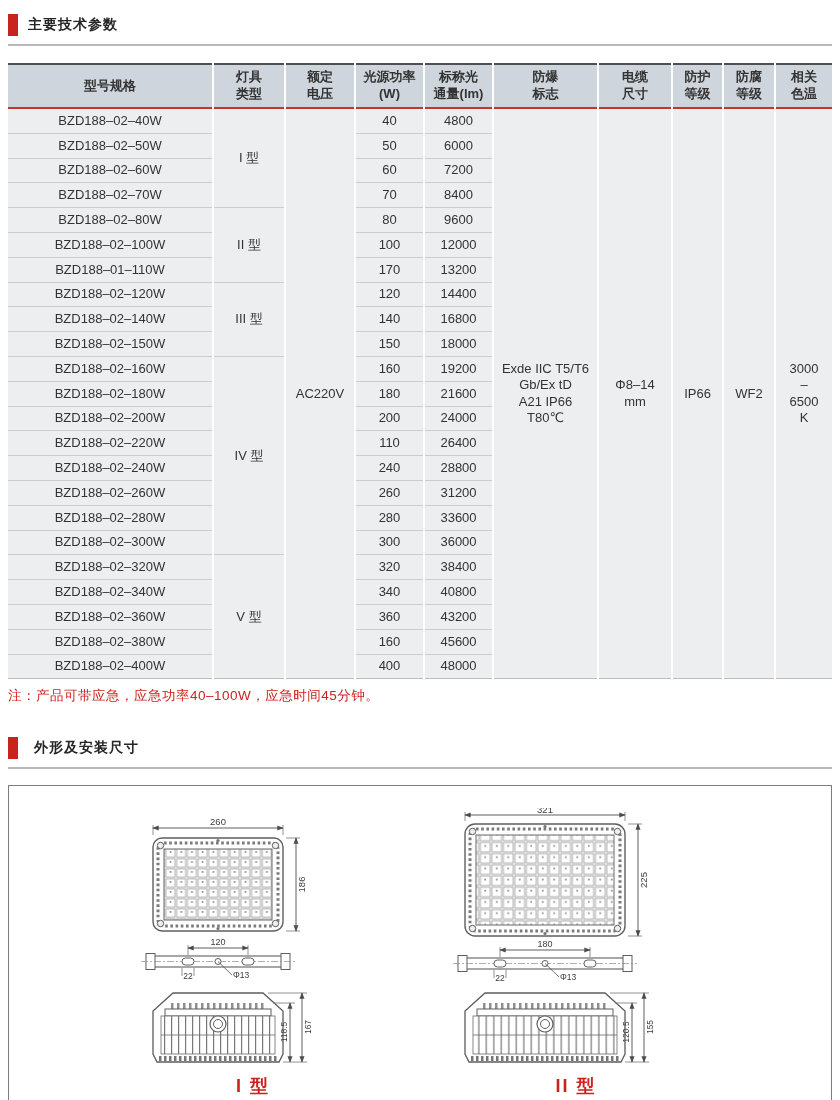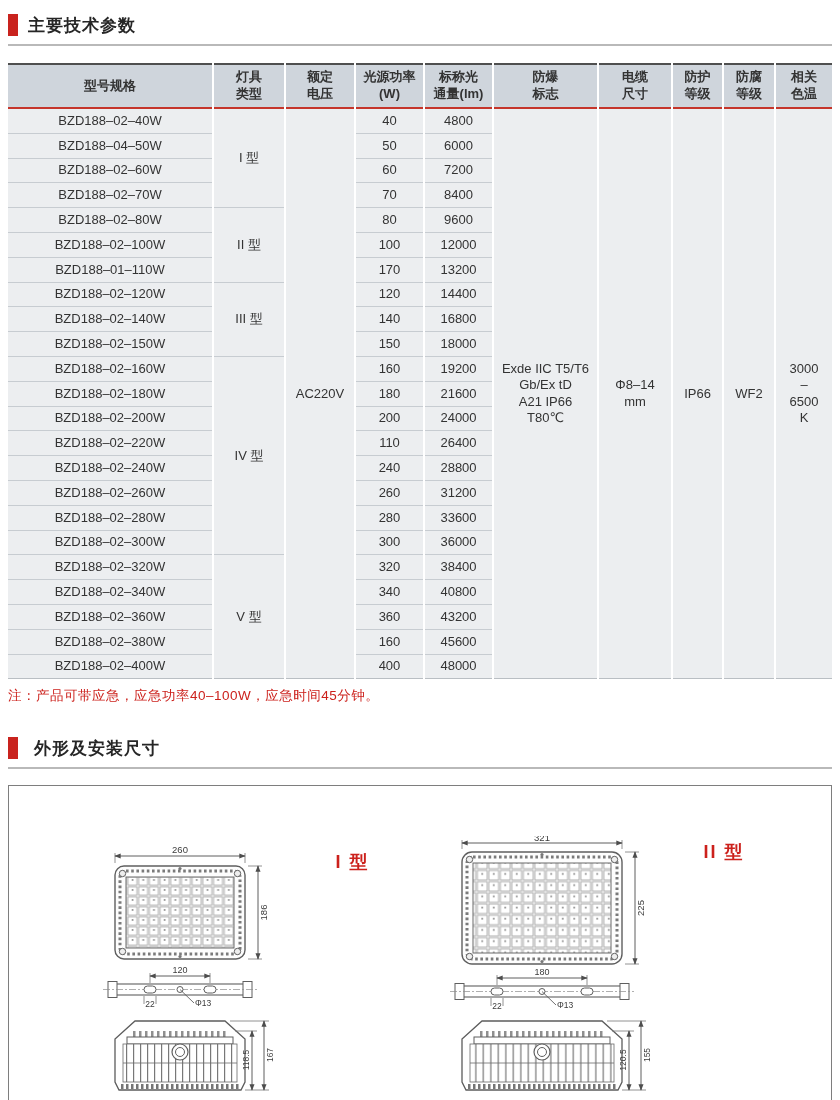--- a/index.html
+++ b/index.html
@@ -4,21 +4,21 @@
 <style>
   html,body{margin:0;padding:0;background:#fff;}
   body{
     width:840px;height:1100px;overflow:hidden;
     font-family:"Liberation Sans","DejaVu Sans",sans-serif;
     color:#333;box-sizing:border-box;padding:12px 8px 0 8px;
   }
   
   .sec-title{display:flex;align-items:center;gap:10px;height:26px;}
   .sec-bullet{width:10px;height:22px;background:#c9231e;flex:0 0 auto;}
-  .sec-text{font-size:17px;font-weight:bold;color:#262626;letter-spacing:1px;}
+  .sec-text{font-size:14px;font-weight:bold;color:#262626;letter-spacing:1px;}
   .sec-rule{border-bottom:2px solid #b9b9b9;margin-top:6px;}
   
   table.spec{border-collapse:collapse;width:824px;margin-top:17px;table-layout:fixed;
     border-top:2px solid #4f4f4f;}
   table.spec th{
     background:#cfd5dc;font-size:13px;font-weight:bold;color:#333;
     padding:4px 1px;line-height:1.3;white-space:pre-line;vertical-align:middle;
     border-left:2px solid #fff;height:34px;
   }
   table.spec thead tr{border-bottom:2px solid #c5352b;}
@@ -31,21 +31,21 @@
   table.spec{border-bottom:1px solid #b9bec3;}
   table.spec td.pre{white-space:pre-line;}
   table.spec th:first-child, table.spec td:first-child{border-left:none;margin-left:32px;}
   .note{color:#cc211c;font-weight:normal;font-size:13.5px;margin-top:8px;letter-spacing:0.5px;}
   .sec2{margin-top:30px;gap:16px;}
   
   .draw-box{
     margin-top:16px;height:324px;border:1.5px solid #7e7e7e;box-sizing:border-box;
     display:flex;justify-content:center;align-items:flex-end;gap:72px;padding-bottom:10px;background:#fff;
   }
-  .draw-col{display:flex;flex-direction:row;}
+  .draw-col{display:flex;flex-direction:column;align-items:center;}
   .draw-label{color:#cc211c;font-weight:bold;font-size:18px;margin-top:4px;letter-spacing:2px;}
   svg text{font-family:"Liberation Sans","DejaVu Sans",sans-serif;fill:#3c3c3c;}
 </style>
 </head>
 <body>
 
 <div class="sec-title">
   <div class="sec-bullet"></div>
   <div class="sec-text">主要技术参数</div>
 </div>
@@ -101,21 +101,21 @@
         <td class="pre" rowspan="23">Φ8–14
 mm</td>
         <td rowspan="23">IP66</td>
         <td rowspan="23">WF2</td>
         <td class="pre" rowspan="23">3000
 –
 6500
 K</td>
       </tr>
       <tr>
-        <td>BZD188–04–50W</td>
+        <td>BZD188–02–50W</td>
         <td>50</td>
         <td>6000</td>
       </tr>
       <tr>
         <td>BZD188–02–60W</td>
         <td>60</td>
         <td>7200</td>
       </tr>
       <tr>
         <td>BZD188–02–70W</td>

